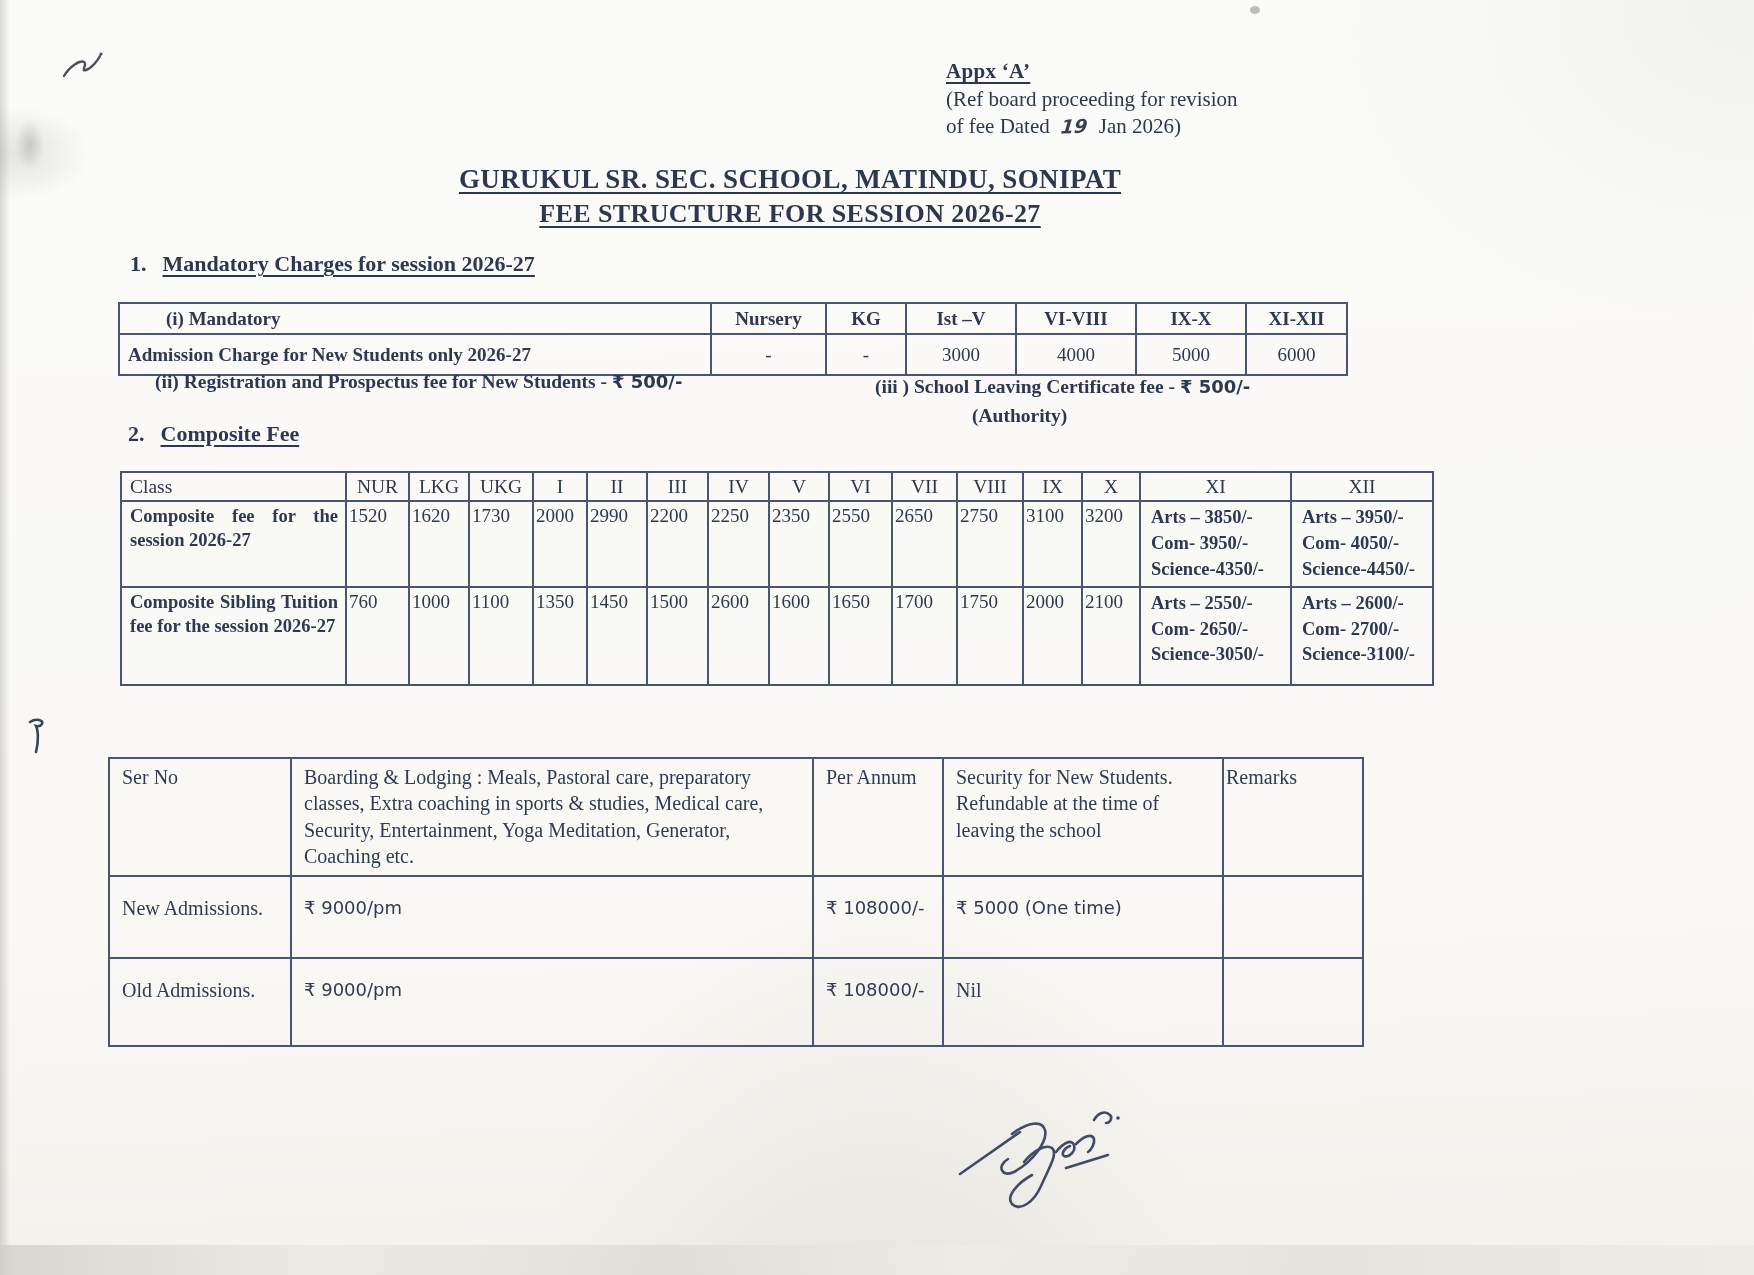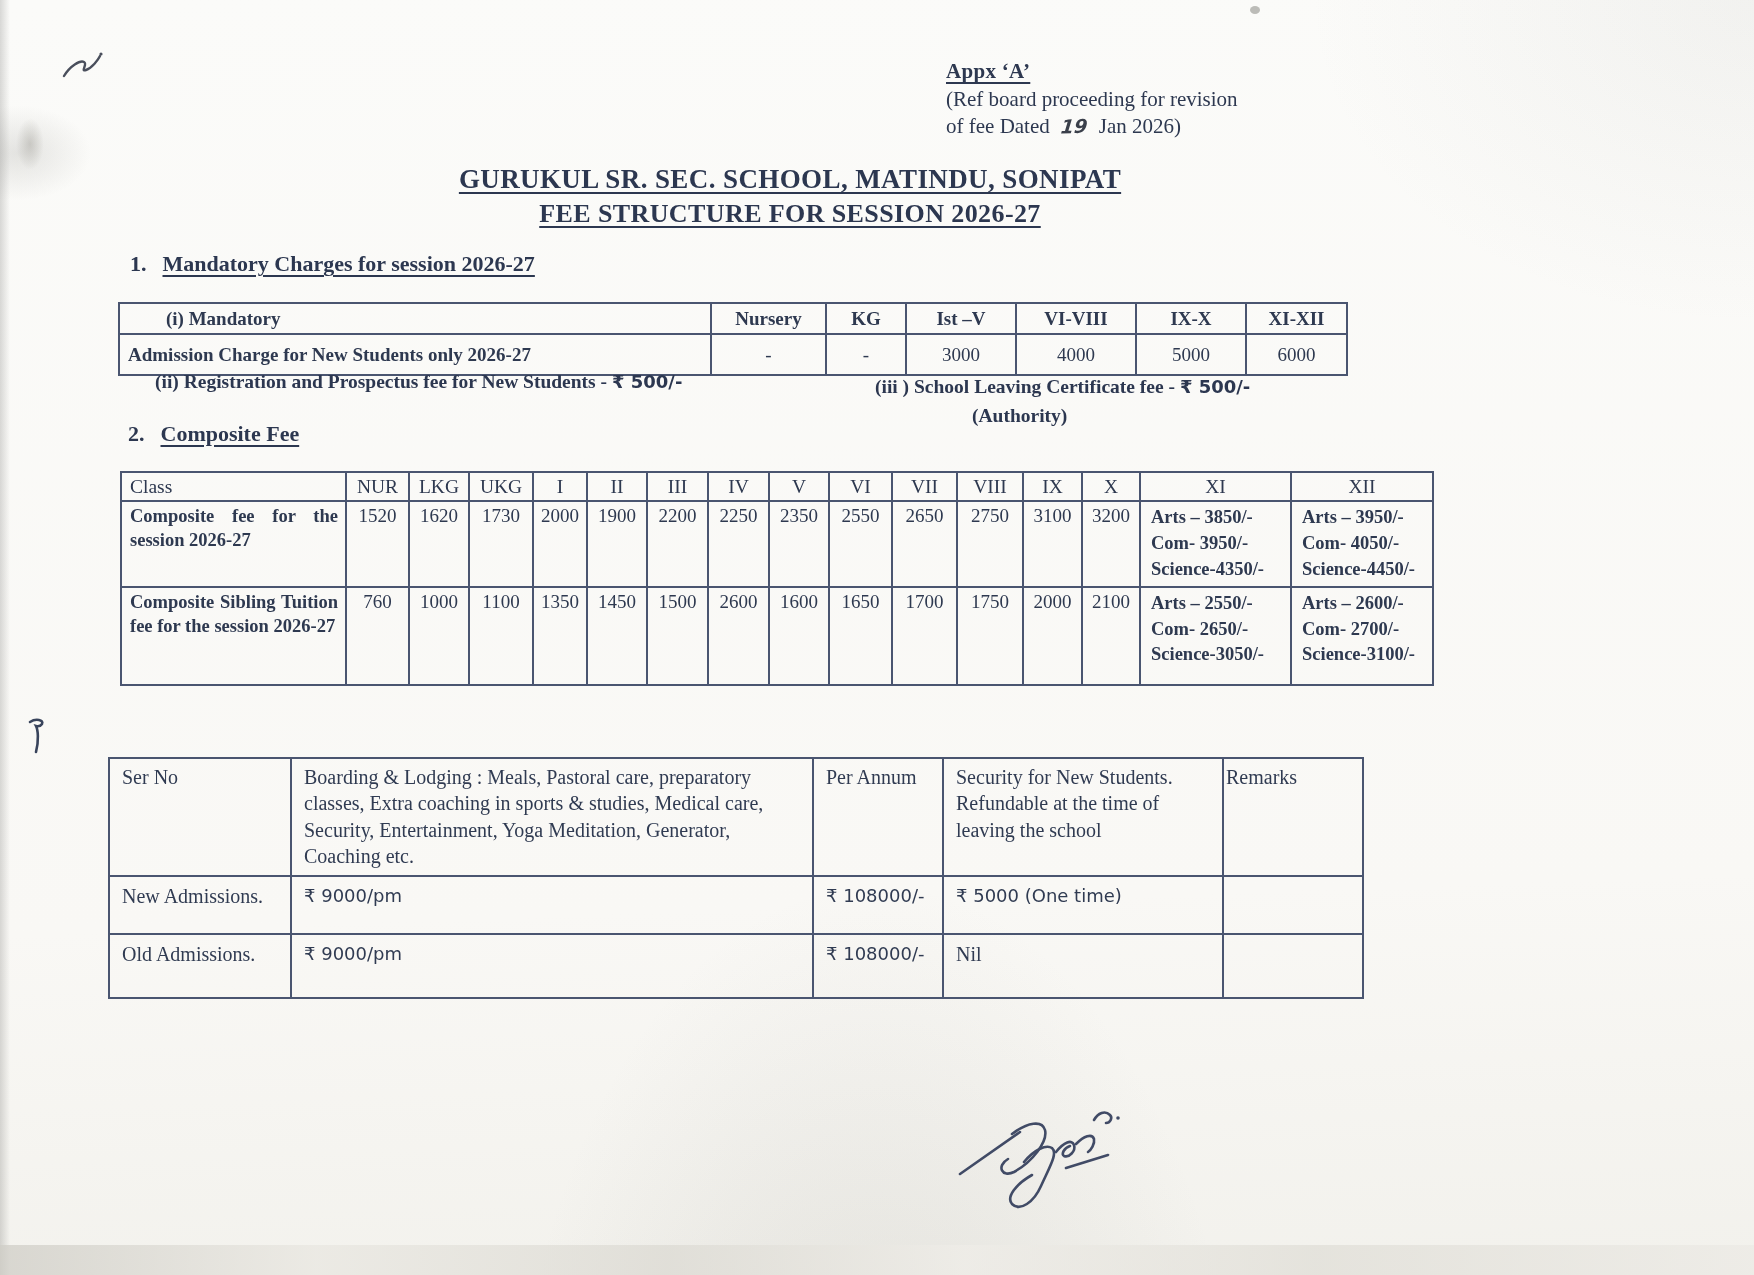--- a/index.html
+++ b/index.html
@@ -46,31 +46,31 @@
   
   .note{position:absolute;font-weight:bold;font-size:19.5px;color:#2c3750;}
   .note-ii{left:155px;top:371px;}
   .note-iii{left:875px;top:376px;}
   .note-auth{left:972px;top:405px;}
   .amount{font-family:"DejaVu Sans",sans-serif;font-weight:bold;font-size:18px;}
   
   .t-composite{position:absolute;left:120px;top:471px;width:1312px;font-size:18.5px;}
   .t-composite th{font-weight:normal;text-align:center;height:27px;font-size:19.5px;padding:0 2px;}
   .t-composite th.left{text-align:left;padding-left:8px;}
-  .t-composite td{vertical-align:top;text-align:center;padding:3px 2px;font-size:19px;}
+  .t-composite td{vertical-align:top;text-align:left;padding:3px 2px;font-size:19px;}
   .t-composite td.label{font-weight:bold;text-align:justify;padding:2px 7px 2px 8px;line-height:1.32;font-size:18.5px;margin-top:24px;}
   .t-composite td.stream{font-weight:bold;text-align:left;padding:3px 4px 3px 10px;line-height:1.4;font-size:18.5px;}
   .t-composite tr.r1{height:72px;} .t-composite tr.r2{height:98px;}
   
   .lodging-head{position:absolute;left:92px;top:689px;font-size:20px;font-weight:bold;color:#2c3750;}
   
   .t-hostel{position:absolute;left:108px;top:757px;width:1254px;font-size:20px;color:#303b52;}
   .t-hostel th{font-weight:normal;text-align:left;vertical-align:top;padding:5px 12px;line-height:1.32;height:98px;}
   .t-hostel th.remarks{padding-left:2px;}
-  .t-hostel td{vertical-align:top;text-align:left;padding:8px 12px;height:40px;}
+  .t-hostel td{vertical-align:top;text-align:left;padding:20px 12px;height:40px;}
   .t-hostel tr.hr2 td{height:46px;}
   .rupee{font-family:"DejaVu Sans",sans-serif;font-size:18px;}
   
   .signature{position:absolute;left:948px;top:1092px;}
   .mark-topleft{position:absolute;left:60px;top:46px;}
   .mark-margin{position:absolute;left:24px;top:716px;}
   .dot-tr{position:absolute;left:1250px;top:6px;width:10px;height:8px;border-radius:50%;
     background:rgba(110,110,105,0.45);}
 </style>
 </head>
@@ -191,21 +191,21 @@
         <th>XII</th>
       </tr>
     </thead>
     <tbody>
       <tr class="r1">
         <td class="label">Composite fee for the session 2026-27</td>
         <td>1520</td>
         <td>1620</td>
         <td>1730</td>
         <td>2000</td>
-        <td>1900</td>
+        <td>2990</td>
         <td>2200</td>
         <td>2250</td>
         <td>2350</td>
         <td>2550</td>
         <td>2650</td>
         <td>2750</td>
         <td>3100</td>
         <td>3200</td>
         <td class="stream">
           <div>Arts – 3850/-</div>

